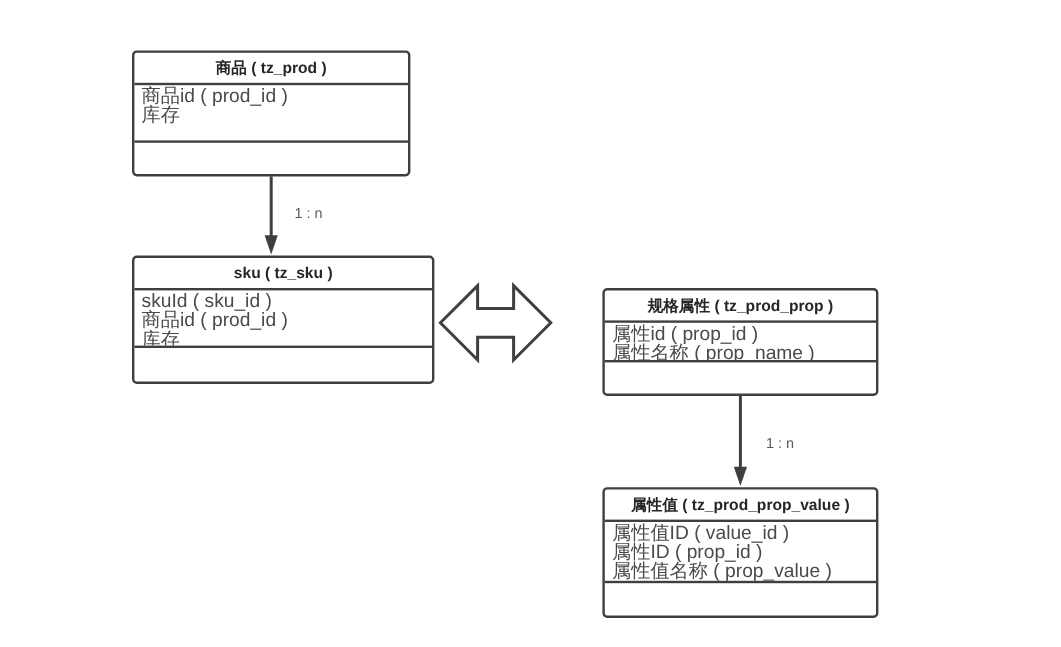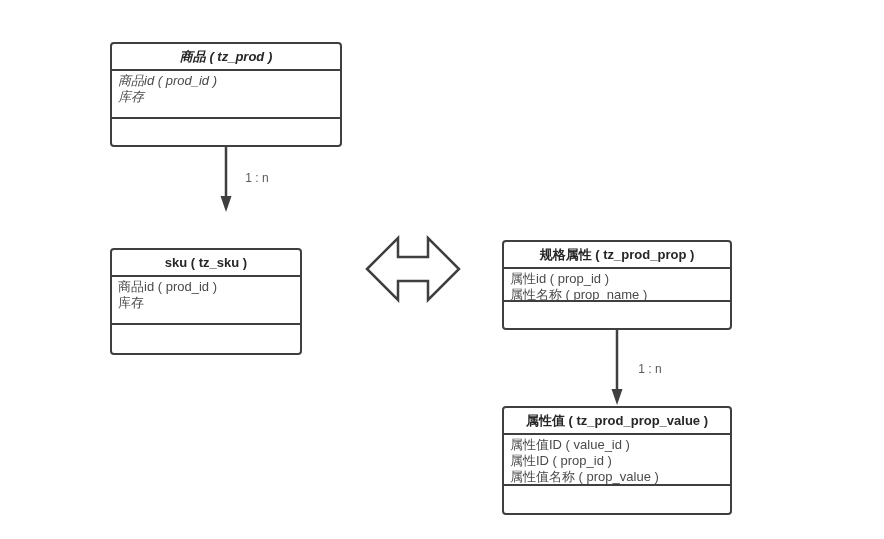--- a/index.html
+++ b/index.html
@@ -38,30 +38,30 @@
     white-space: nowrap;
     overflow: hidden;
   }
   .t-fields {
     flex: 1;
     border-bottom: 2px solid var(--line);
     padding: 2px 6px 0 6px;
     overflow: hidden;
   }
   .t-field {
-    font-size: 13px;
+    font-size: 16px;
     line-height: 16px;
     color: var(--field-text);
     white-space: nowrap;
   }
   .t-empty { flex: none; }
 
-  .t1 { left: 110px; top: 42px;  width: 232px; height: 105px; font-style: italic; }
+  .t1 { left: 110px; top: 42px;  width: 232px; height: 105px; }
   .t1 .t-empty { height: 26px; }
-  .t2 { left: 110px; top: 213px; width: 192px; height: 107px; margin-top: 35px; }
+  .t2 { left: 110px; top: 213px; width: 252px; height: 107px; }
   .t2 .t-empty { height: 28px; }
   .t3 { left: 502px; top: 240px; width: 230px; height: 90px; }
   .t3 .t-empty { height: 26px; }
   .t4 { left: 502px; top: 406px; width: 230px; height: 109px; }
   .t4 .t-empty { height: 27px; }
 
   .connector-layer {
     position: absolute;
     left: 0; top: 0;
     width: 884px; height: 539px;
@@ -106,20 +106,21 @@
     <div class="t-fields">
       <div class="t-field">商品id ( prod_id )</div>
       <div class="t-field">库存</div>
     </div>
     <div class="t-empty"></div>
   </div>
 
   <div class="entity-table t2">
     <div class="t-header">sku ( tz_sku )</div>
     <div class="t-fields">
+      <div class="t-field">skuId ( sku_id )</div>
       <div class="t-field">商品id ( prod_id )</div>
       <div class="t-field">库存</div>
     </div>
     <div class="t-empty"></div>
   </div>
 
   <div class="entity-table t4">
     <div class="t-header">属性值 ( tz_prod_prop_value )</div>
     <div class="t-fields">
       <div class="t-field">属性值ID ( value_id )</div>

